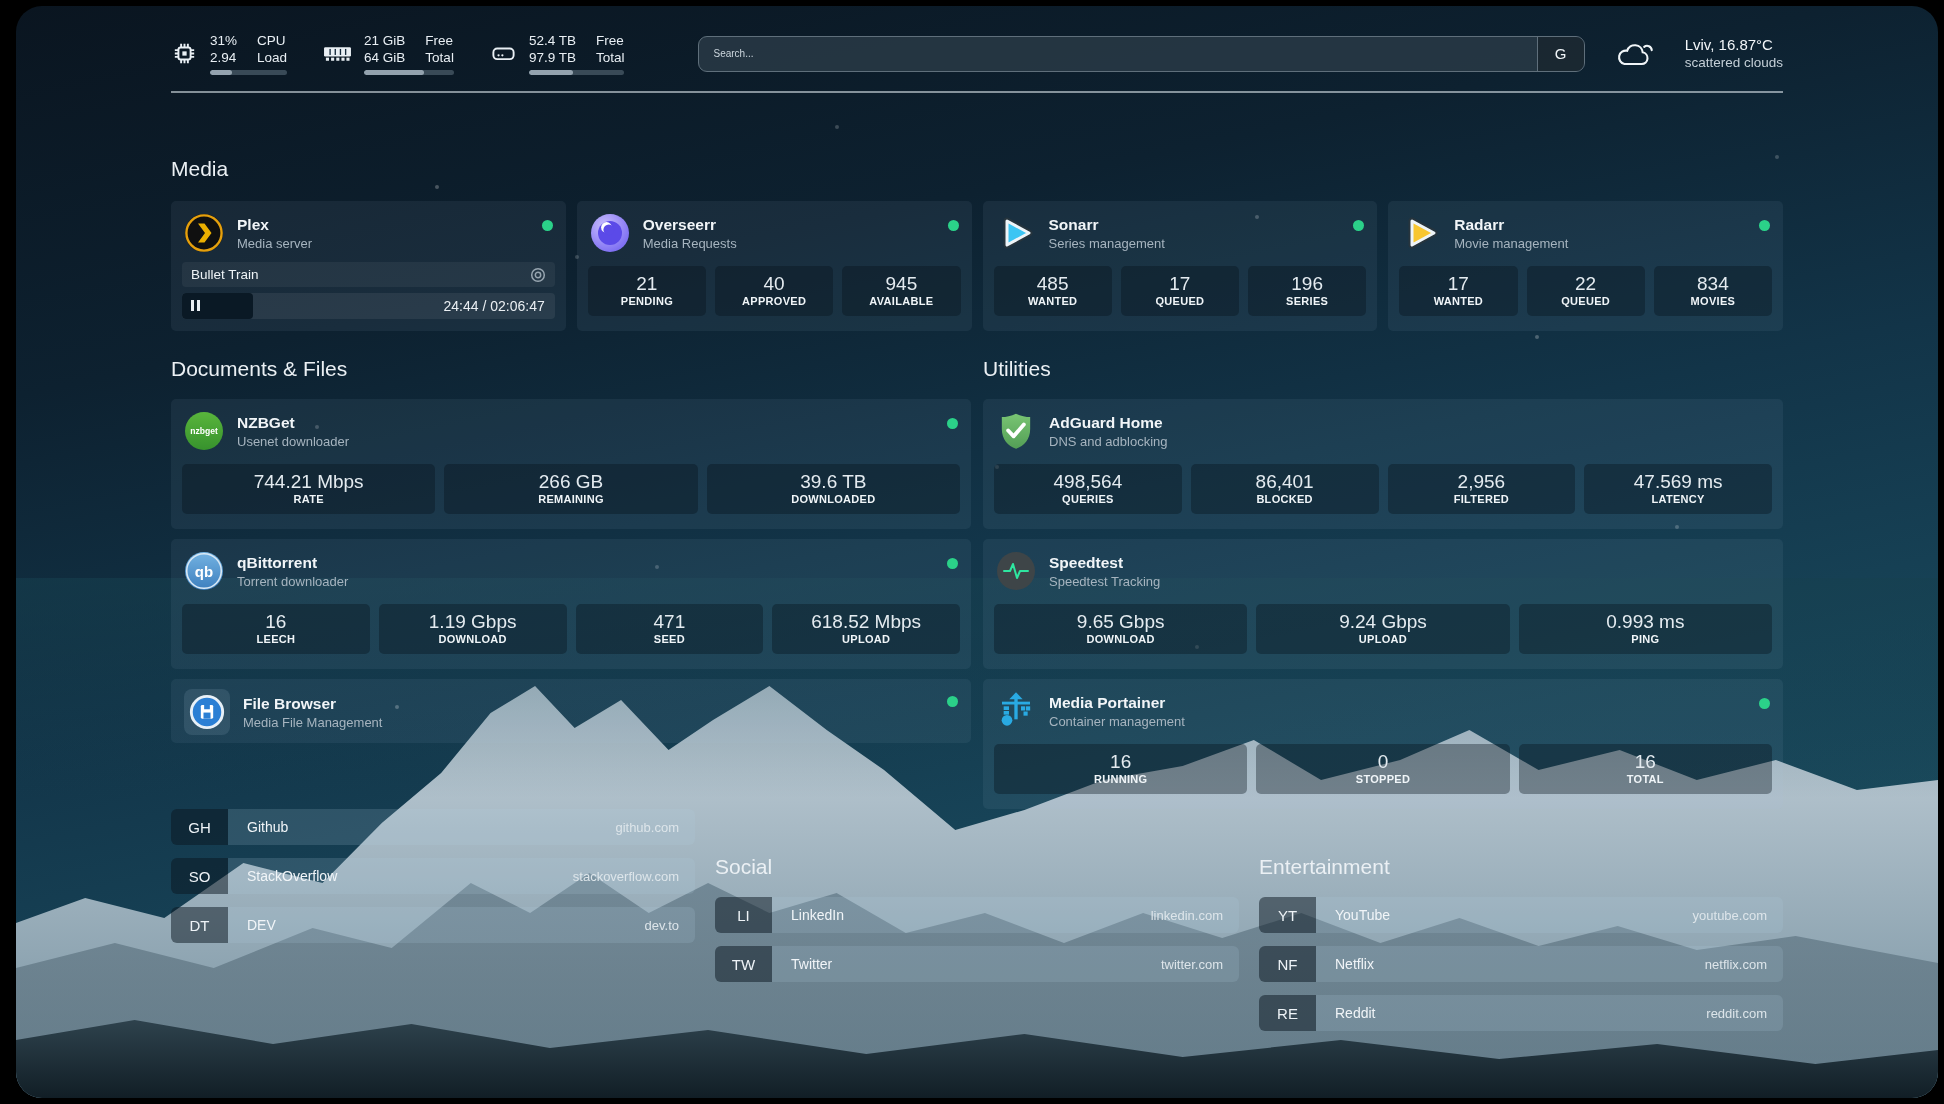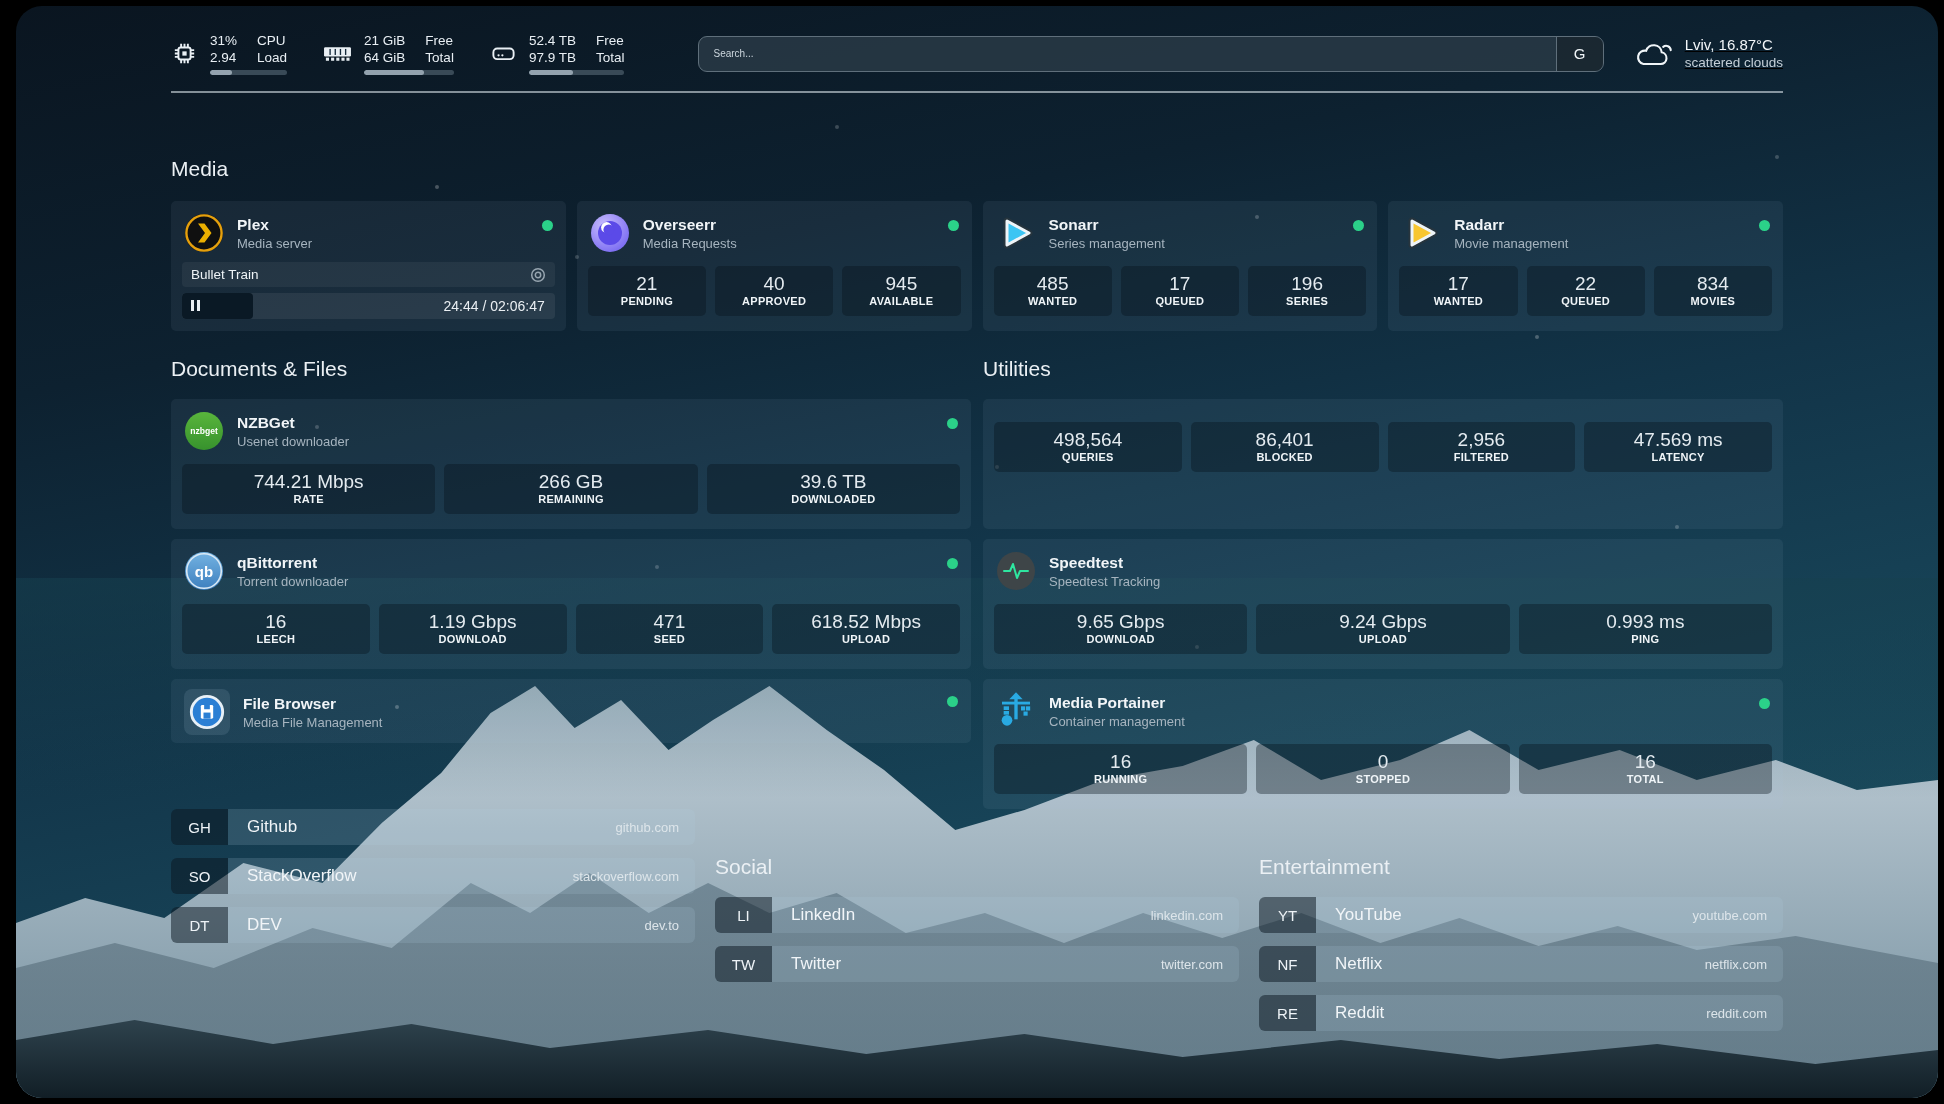--- a/index.html
+++ b/index.html
@@ -24,21 +24,21 @@
   .res-col div{font-size:13.5px;line-height:17px;color:#e9eff4;white-space:nowrap;}
   .res-bar{margin-top:4px;height:5px;border-radius:2.5px;background:#394a57;overflow:hidden;}
   .res-bar-fill{height:100%;background:#93a2ae;border-radius:2.5px;}
   .search{flex:1;display:flex;align-items:stretch;height:34px;margin-left:38px;border:1px solid #5f6f7b;
     border-radius:9px;background:rgba(42,58,71,.82);overflow:hidden;}
   .search-input{flex:1;background:transparent;border:none;outline:none;color:#eef3f7;font-size:10px;
     padding:0 14px;font-family:inherit;}
   .search-input::placeholder{color:#ccd6dd;}
   .search-btn{width:46px;display:flex;align-items:center;justify-content:center;color:#f0f5f8;font-size:15px;
     background:rgba(23,34,43,.7);border-left:1px solid #5f6f7b;cursor:pointer;}
-  .weather{display:flex;align-items:center;gap:9px;margin-left:30px;text-decoration:underline;}
+  .weather{display:flex;align-items:center;gap:28px;margin-left:30px;}
   .weather-main{font-size:15px;color:#f2f6f9;line-height:19px;}
   .weather-sub{font-size:13.5px;color:#c4cfd7;line-height:18px;}
   .divider{margin-top:16px;border-bottom:2px solid rgba(233,242,247,.55);}
 
   
   .section-title{font-size:21px;font-weight:500;color:#ebf0f4;line-height:28px;margin:62px 0 18px;}
   .dual .section-title{margin:24px 0 16px;}
   .bm-title{margin:44px 0 16px;}
   .grid4{display:grid;grid-template-columns:repeat(4,1fr);gap:11px;}
   .dual{display:grid;grid-template-columns:1fr 1fr;gap:12px;align-items:start;}
@@ -73,21 +73,21 @@
   .fb-tile{width:46px;height:46px;border-radius:8px;background:rgba(150,182,202,.16);
     display:flex;align-items:center;justify-content:center;}
 
   
   .bm-grid{display:grid;grid-template-columns:repeat(3,1fr);gap:20px;}
   .bm{display:flex;height:36px;margin-bottom:13px;border-radius:6px;overflow:hidden;cursor:pointer;}
   .bm-abbr{width:57px;flex:0 0 auto;background:rgba(9,22,32,.5);color:#eef3f7;font-size:15px;
     display:flex;align-items:center;justify-content:center;}
   .bm-body{flex:1;background:rgba(176,208,226,.17);display:flex;align-items:center;
     justify-content:space-between;padding:0 16px 0 19px;}
-  .bm-name{font-size:17px;color:#f1f5f8;}
+  .bm-name{font-size:14px;color:#f1f5f8;}
   .bm-url{font-size:13px;color:#dde5ea;}
 </style>
 </head>
 <body>
 
 <div class="frame">
 
   <svg class="mountains" viewBox="0 0 1944 520" preserveAspectRatio="none">
     <defs>
       <linearGradient id="gA" x1="0" y1="0" x2="0" y2="1">
@@ -433,20 +433,36 @@
             </div>
           </div>
         </div>
       </div>
 
       <div>
         <div class="section-title">Utilities</div>
         <div class="stack">
 
           <div class="card">
+            <div class="card-head">
+              <svg class="app-icon" width="40" height="40" viewBox="0 0 24 24">
+                <defs>
+                    <linearGradient id="adg" x1="0" y1="0" x2="0" y2="1">
+                  <stop offset="0" stop-color="#79c573"></stop>
+                      <stop offset="1" stop-color="#539e56"></stop>
+                    </linearGradient>
+                  </defs>
+                <path d="M12 1.6 C9.2 3 5.9 3.6 3.5 3.6 L3.5 10.8 C3.5 17 7.1 21 12 22.6 C16.9 21 20.5 17 20.5 10.8 L20.5 3.6 C18.1 3.6 14.8 3 12 1.6 Z" fill="url(#adg)"></path>
+                <polyline points="7.3,11.7 10.6,15.2 16.7,8.1" fill="none" stroke="#ffffff" stroke-width="2.3" stroke-linecap="round" stroke-linejoin="round"></polyline>
+              </svg>
+              <div class="card-title">
+                <div class="card-name">AdGuard Home</div>
+                <div class="card-desc">DNS and adblocking</div>
+              </div>
+            </div>
             <div class="stats">
               <div class="stat">
                 <div class="stat-value">498,564</div>
                 <div class="stat-label">QUERIES</div>
               </div>
               <div class="stat">
                 <div class="stat-value">86,401</div>
                 <div class="stat-label">BLOCKED</div>
               </div>
               <div class="stat">

